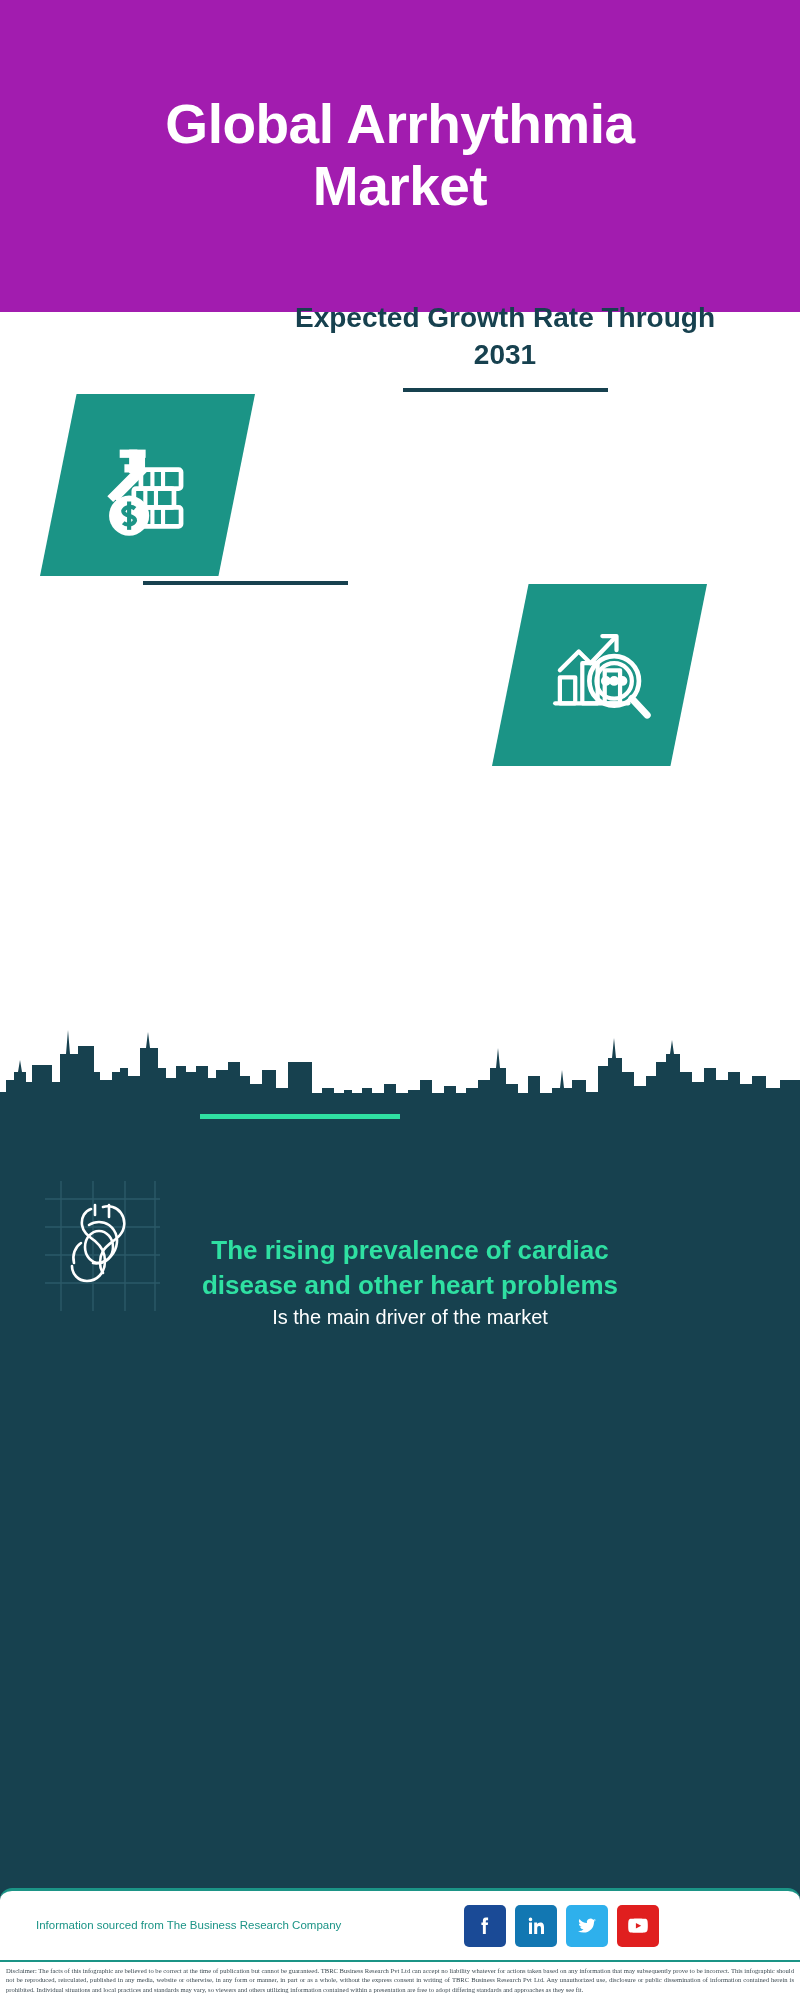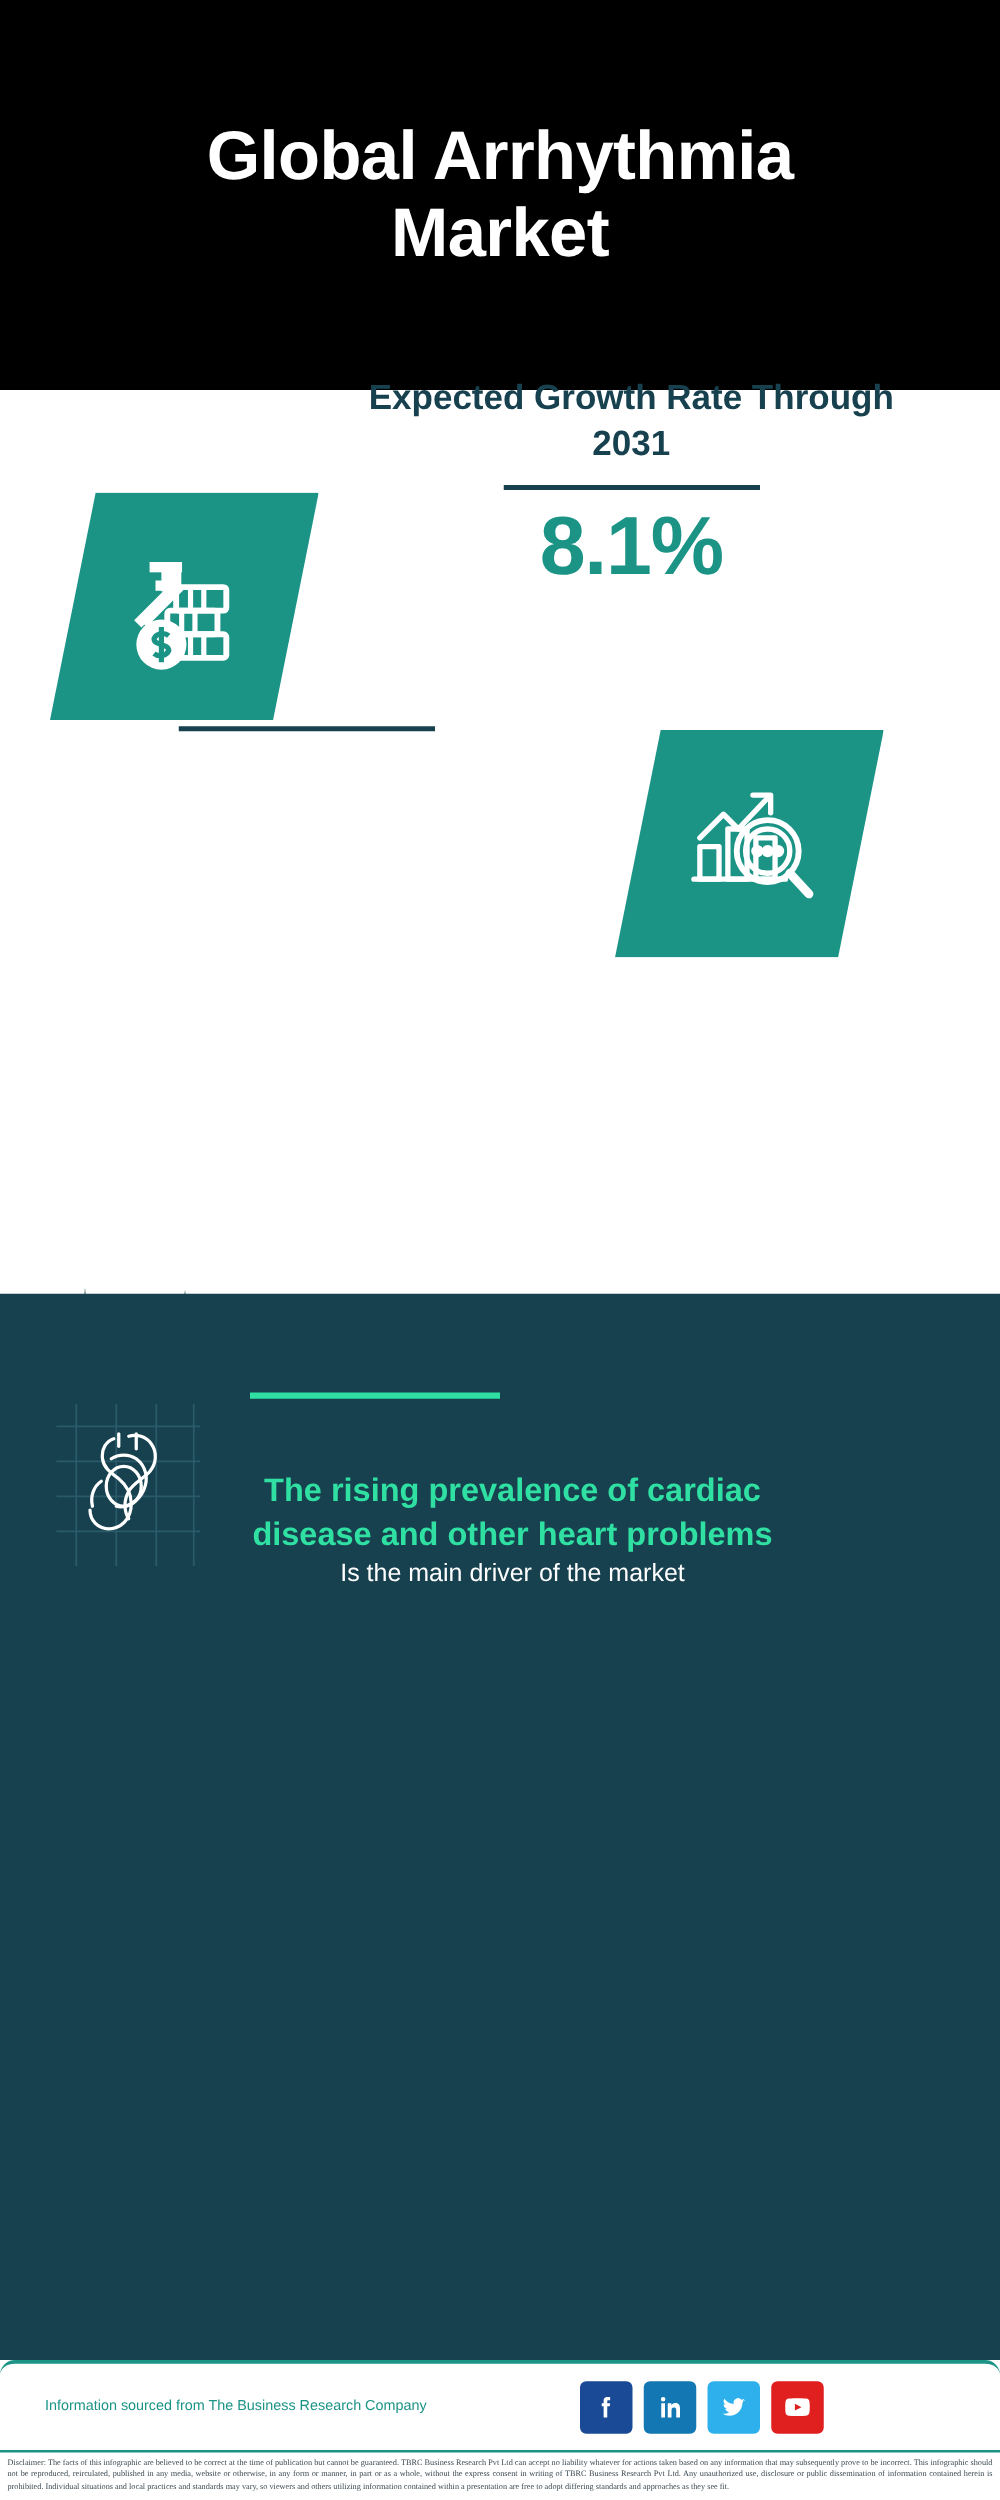--- a/index.html
+++ b/index.html
@@ -7,21 +7,21 @@
   body {
     font-family:"Liberation Sans", sans-serif;
     background:#ffffff;
     overflow:hidden;
   }
   .page { position:relative; width:800px; height:2000px; background:#fff; }
 
   
   .header {
     position:absolute; left:0; top:0; width:800px; height:312px;
-    background:#000000;
+    background:#a21caf;
     display:flex; align-items:center; justify-content:center;
   }
   .header-title {
     color:#ffffff; font-size:55px; font-weight:bold; line-height:1.12;
     text-align:center; letter-spacing:-0.5px; width:640px;
   }
 
   
   .white-zone { position:absolute; left:0; top:312px; width:800px; height:723px; background:#fff; }
 
@@ -45,21 +45,21 @@
   .growth-block { left:260px; top:-12px; width:490px; }
   .growth-block .stat-rule { width:205px; }
   .growth-block .stat-value { font-size:66px; line-height:1.05; }
 
   .size-block { left:30px; top:255px; width:430px; }
   .size-block .stat-rule { width:205px; }
   .size-block .stat-value { font-size:58px; line-height:1.05; }
 
   
   .dark-zone {
-    position:absolute; left:0; top:1035px; width:800px; height:853px;
+    position:absolute; left:0; top:1093px; width:800px; height:853px;
     background:#17414f;
   }
   .skyline { position:absolute; left:0; top:1010px; width:800px; height:110px; }
   .skyline svg { display:block; width:800px; height:110px; }
 
   .grid-card { position:absolute; }
   .grid-card svg { display:block; }
 
   .driver-text {
     position:absolute; left:200px; top:140px; width:420px; text-align:center;
@@ -137,21 +137,20 @@
           <circle cx="34" cy="76" r="17"></circle>
           <path d="M34 64 L34 88" stroke="#1b9486" stroke-width="3.5"></path>
           <path d="M39 70 a6 5 0 0 0 -10 2 c0 5 10 3 10 8 a6 5 0 0 1 -10 2" fill="none" stroke="#1b9486" stroke-width="3.5"></path>
         </g>
       </svg>
     </div>
 
     <div class="stat-block growth-block">
       <div class="stat-label">Expected Growth Rate Through 2031</div>
       <div class="stat-rule"></div>
-      <div class="stat-value">8.1%</div>
     </div>
 
     <div class="stat-block size-block">
       <div class="stat-rule"></div>
     </div>
 
     <div class="para right">
       <svg viewBox="0 0 100 100" aria-hidden="true">
         <g fill="none" stroke="#ffffff" stroke-width="3.6" stroke-linecap="round" stroke-linejoin="round">
           <path d="M16 46 L32 30 L42 40 L62 19"></path>

